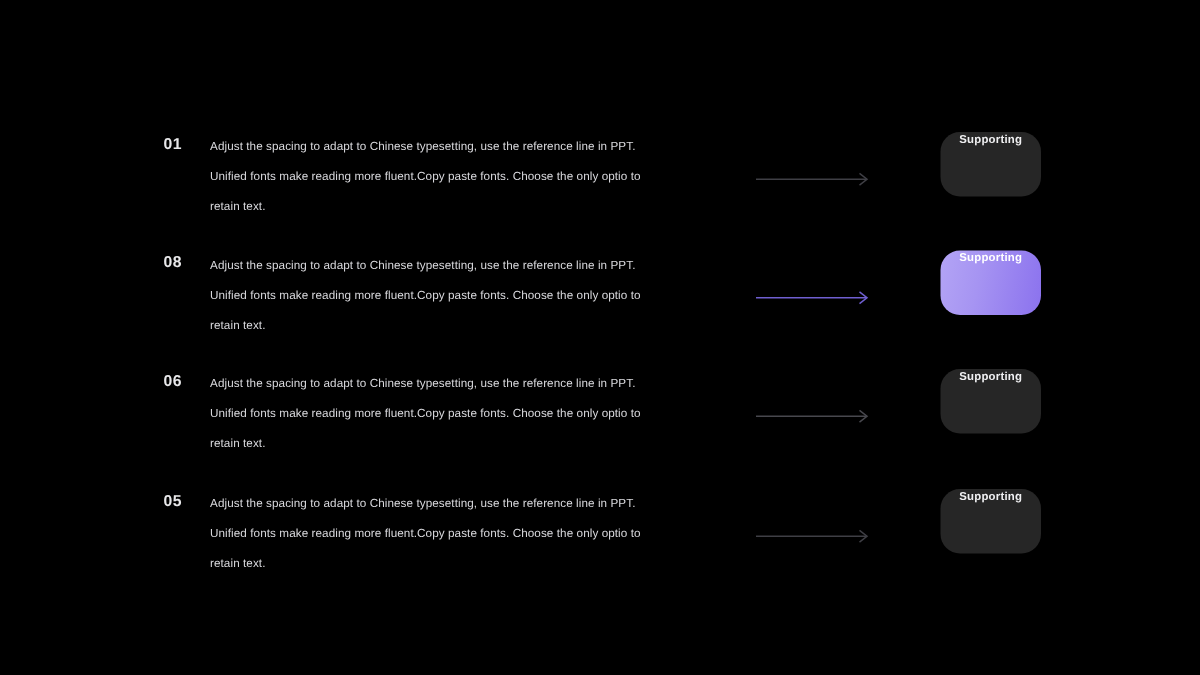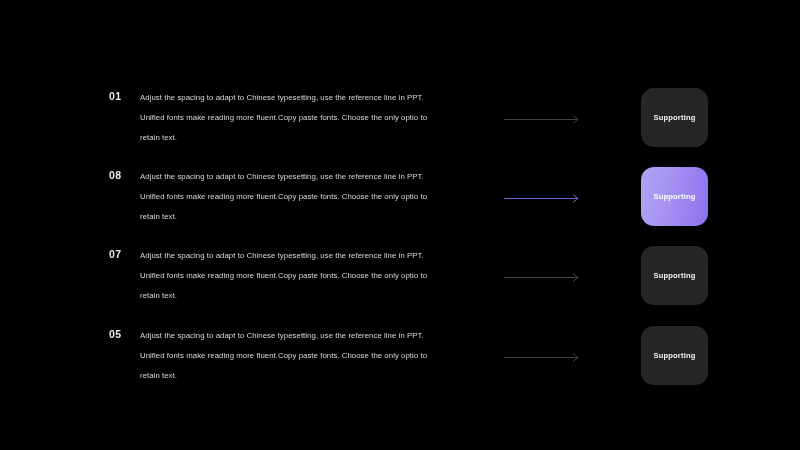--- a/index.html
+++ b/index.html
@@ -71,27 +71,26 @@
     left: 504px;
     top: 27px;
     width: 78px;
     height: 9px;
   }
   .arrow svg { display:block; width:78px; height:9px; overflow:visible; }
 
   
   .card {
     position: absolute;
-    left: 641px;
+    left: 627px;
     top: 0px;
     width: 67px;
-    height: 59px;
+    height: 43px;
     border-radius: 13px;
     display: flex;
-    align-items: center;
     justify-content: center;
   }
 
   .card.dim {
     background: #262626;
   }
 
   .card.accent {
     background: linear-gradient(100deg, #b3a4f5 0%, #a694f2 38%, #8b72ee 100%);
   }
@@ -140,21 +139,21 @@
         <line x1="0" y1="4.5" x2="74" y2="4.5" stroke="#6f5fd0" stroke-width="1"></line>
         <polyline points="69,0.6 74,4.5 69,8.4" fill="none" stroke="#6f5fd0" stroke-width="1"></polyline>
       </svg>
     </div>
     <div class="card accent">
       <span class="card-label">Supporting</span>
     </div>
   </div>
 
   <div class="row row-3">
-    <div class="idx">07</div>
+    <div class="idx">06</div>
     <div class="copy">
       <p>Adjust the spacing to adapt to Chinese typesetting, use the reference line in PPT.</p>
       <p>Unified fonts make reading more fluent.Copy paste fonts. Choose the only optio to</p>
       <p>retain text.</p>
     </div>
     <div class="arrow">
       <svg viewBox="0 0 78 9">
         <line x1="0" y1="4.5" x2="74" y2="4.5" stroke="#48484e" stroke-width="1"></line>
         <polyline points="69,0.6 74,4.5 69,8.4" fill="none" stroke="#48484e" stroke-width="1"></polyline>
       </svg>

